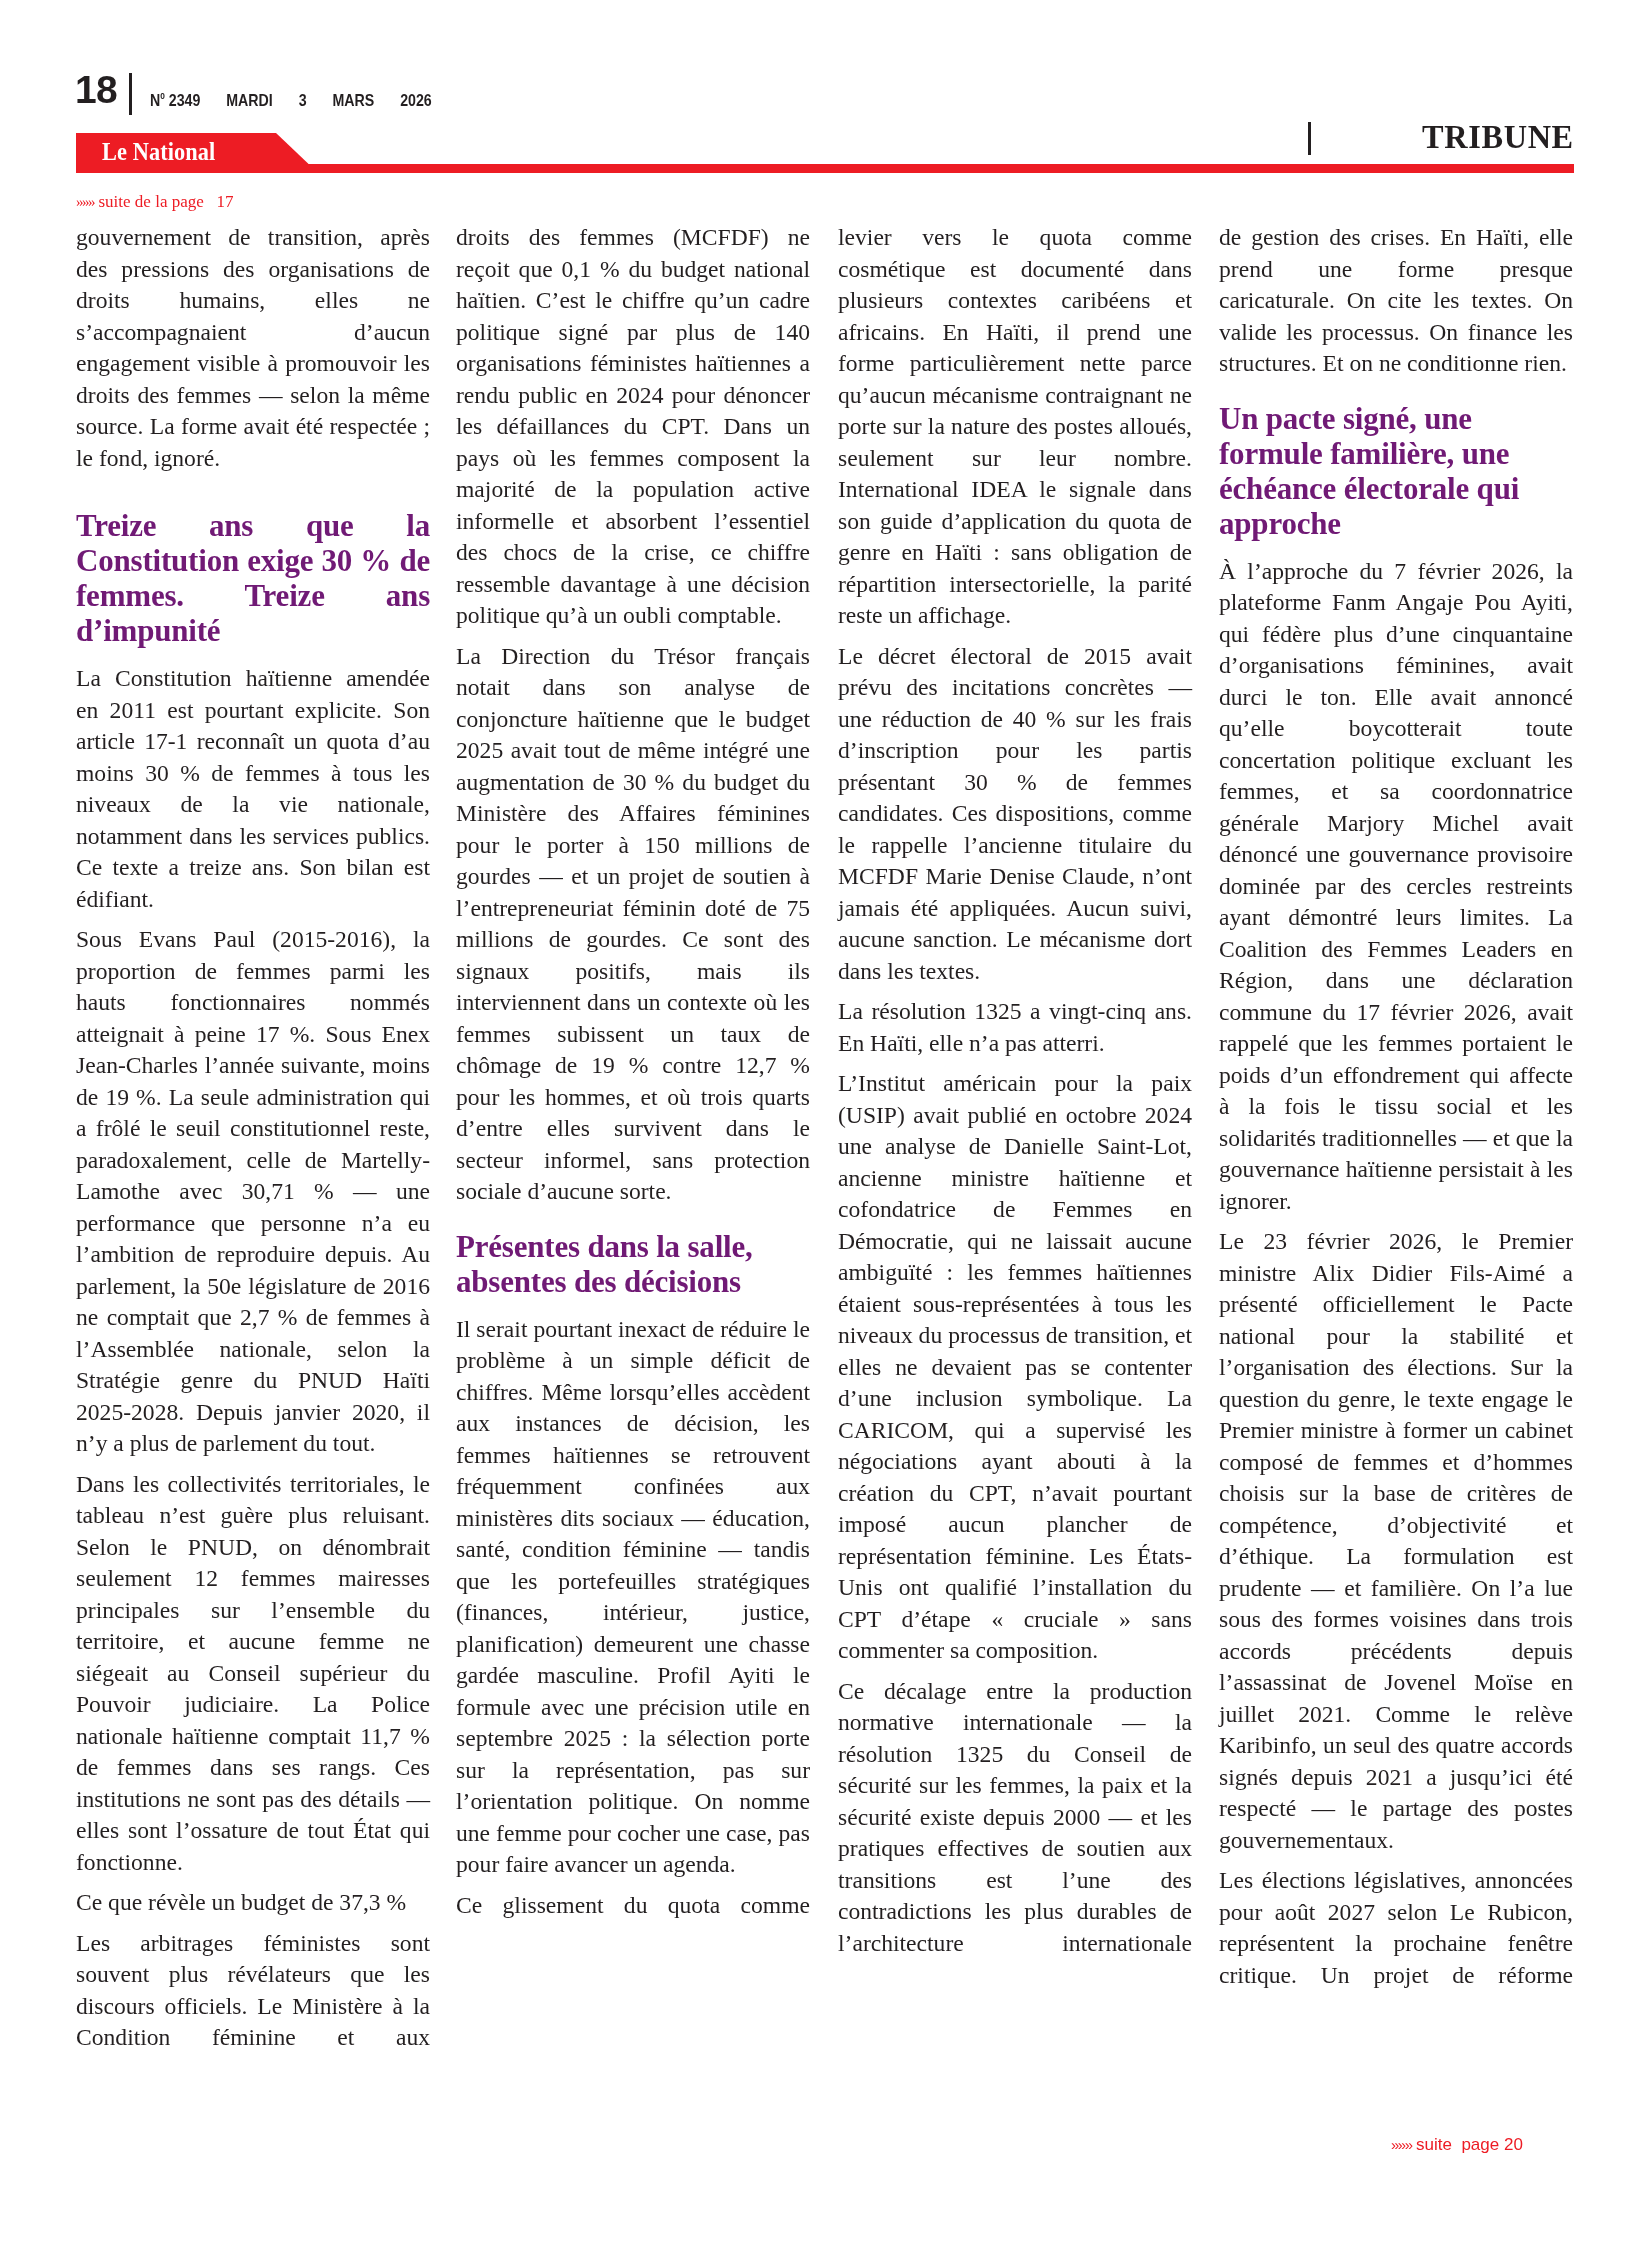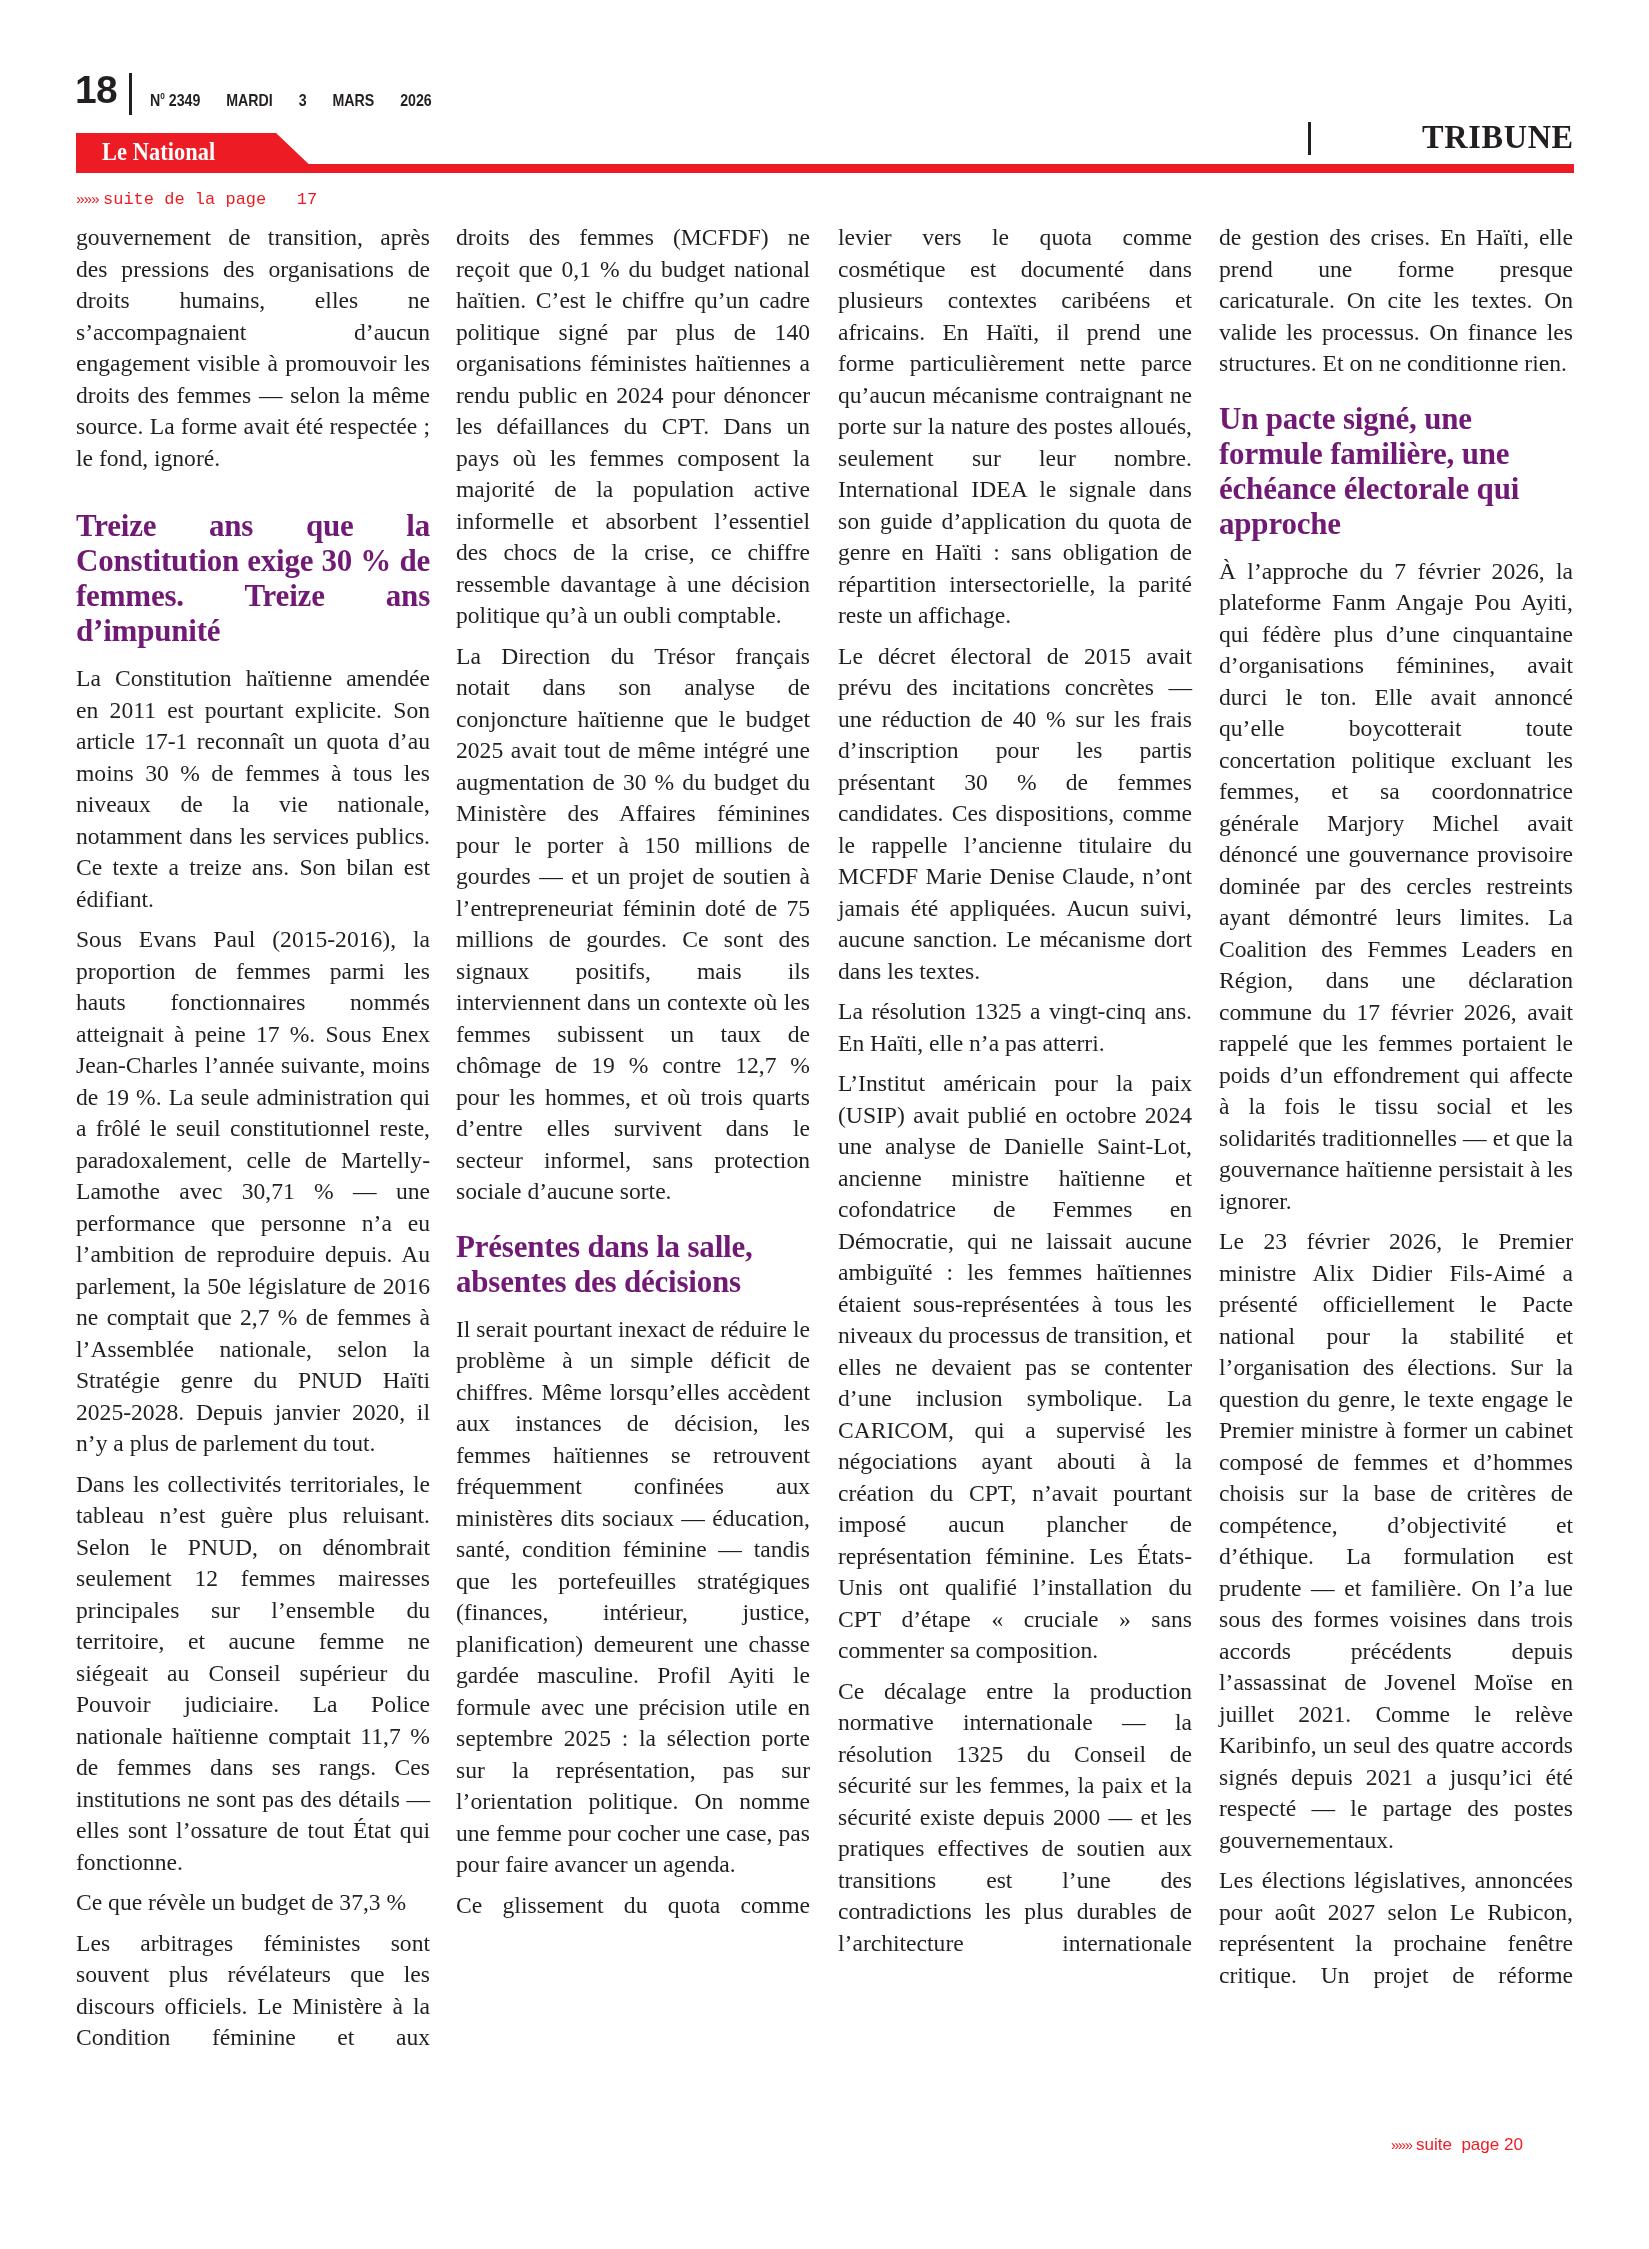--- a/index.html
+++ b/index.html
@@ -13,21 +13,21 @@
   .issue-line span { margin-right: 25.5px; }
   .issue-line sup { font-size: 9.7px; vertical-align: 6.7px; font-weight: 700; }
 
   .banner { position: absolute; left: 76px; top: 133px; width: 241px; height: 39px; background: #ed1c24; clip-path: polygon(0 0, 83% 0, 100% 100%, 0 100%); }
   .banner-text { position: absolute; left: 102px; top: 135px; font-family: "Liberation Serif", serif; font-weight: 700; font-size: 26px; line-height: 34px; color: #ffffff; letter-spacing: 0.1px; white-space: nowrap; transform: scaleX(0.86); transform-origin: left center; }
   .red-rule { position: absolute; left: 76px; top: 164px; width: 1498px; height: 9px; background: #ed1c24; }
 
   .section-bar { position: absolute; left: 1308px; top: 122px; width: 3px; height: 33px; background: #231f20; }
   .section-title { position: absolute; right: 76px; top: 118px; font-family: "Liberation Serif", serif; font-weight: 700; font-size: 34px; line-height: 37px; color: #231f20; letter-spacing: 0.7px; white-space: nowrap; transform: scaleX(0.95); transform-origin: right center; }
 
-  .continued-from { position: absolute; left: 76px; top: 189px; font-family: Liberation Mono, monospace; font-size: 17px; line-height: 21px; color: #ed1c24; white-space: nowrap; }
+  .continued-from { position: absolute; left: 76px; top: 189px; font-family: Liberation Serif, serif; font-size: 17px; line-height: 26px; color: #ed1c24; white-space: nowrap; }
   .continued-to { position: absolute; left: 1391px; top: 2134px; font-family: "Liberation Sans", sans-serif; font-size: 17px; line-height: 21px; color: #ed1c24; white-space: nowrap; }
   .arrows { letter-spacing: -1.5px; margin-right: 4.5px; font-size: 15px; }
 
   
   .col { position: absolute; top: 222px; width: 354px; font-family: "Liberation Serif", serif; color: #231f20; }
   .col-1 { left: 76px; }
   .col-2 { left: 456px; }
   .col-3 { left: 838px; }
   .col-4 { left: 1219px; }
 

